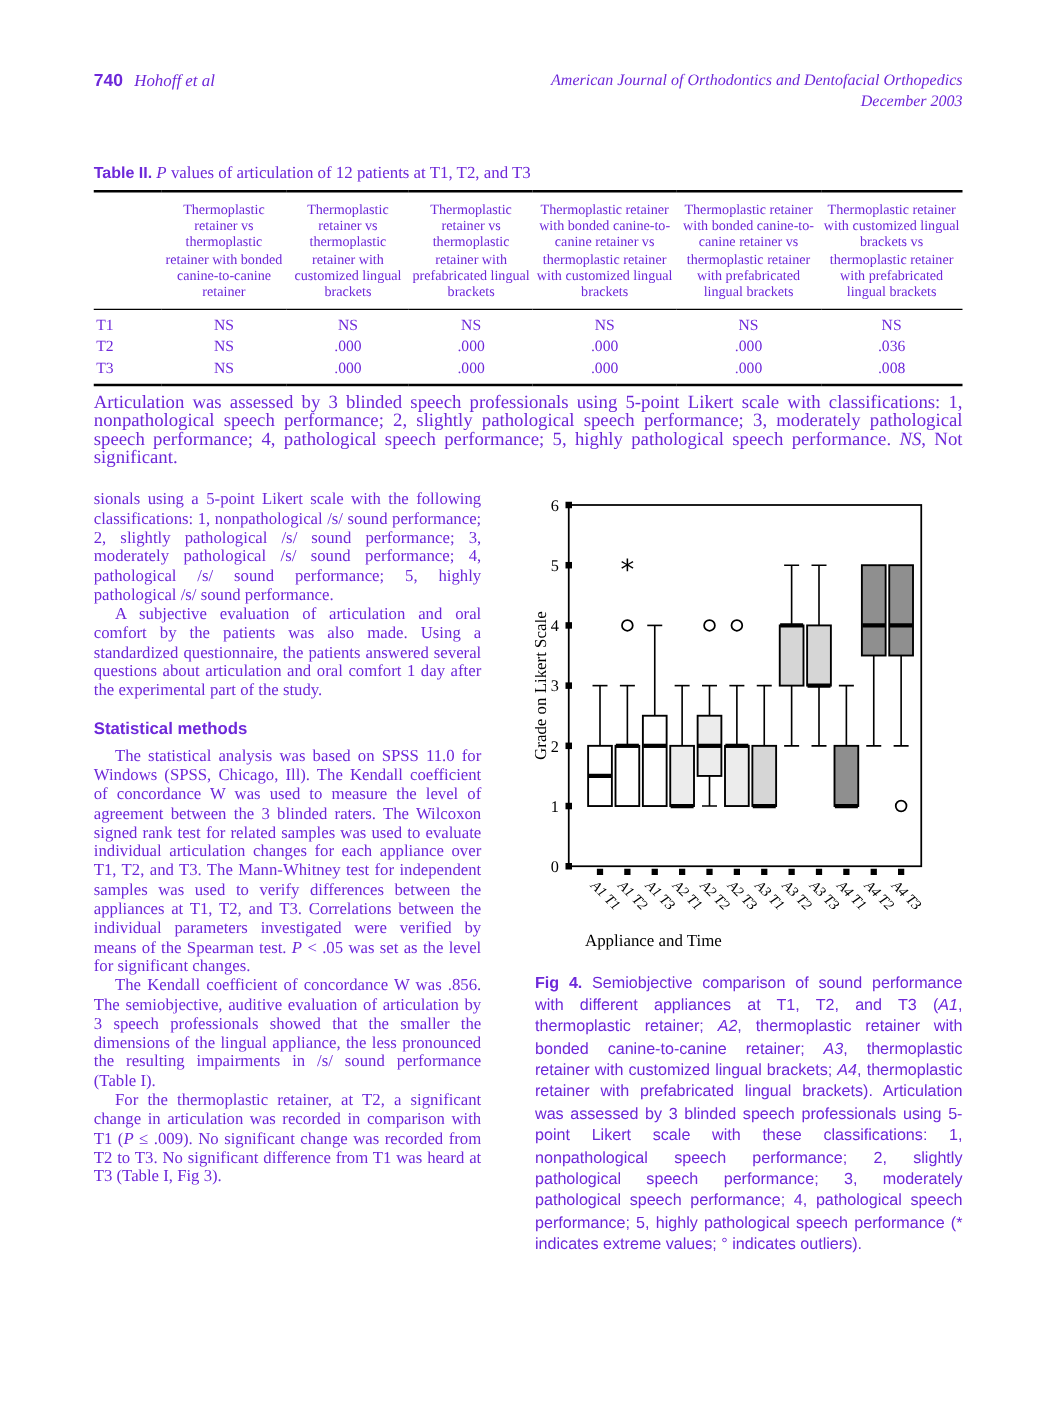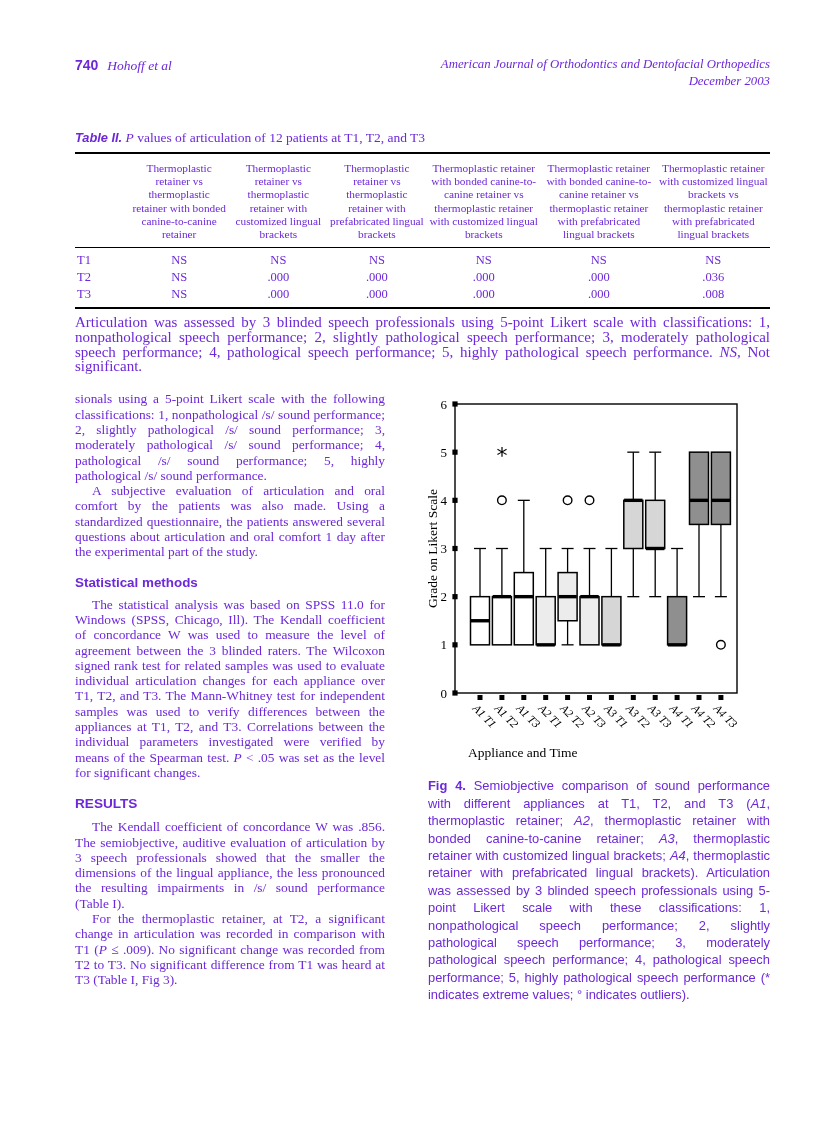--- a/index.html
+++ b/index.html
@@ -4,21 +4,21 @@
 <style>
   html,body{margin:0;padding:0;background:#e8e8e8;}
   .page{position:relative;width:838px;height:1122px;box-sizing:border-box;
         padding:56px 68px 0 75px;background:#ffffff;color:#6d28d9;
         font-family:"Liberation Serif",serif;margin:0 auto;overflow:hidden;}
   .pg-header{display:flex;justify-content:space-between;align-items:flex-start;}
   .folio{font:bold 14px "Liberation Sans",sans-serif;}
   .authors{font:italic 13.5px "Liberation Serif",serif;margin-left:9px;}
   .journal{text-align:right;font:italic 12.8px/1.32 "Liberation Serif",serif;}
   .tbl-title{margin:40px 0 6px;font-size:13.5px;}
-  .tbl-title .tt{font-family:"Liberation Sans",sans-serif;font-weight:bold;font-size:12.8px;font-style:italic;}
+  .tbl-title .tt{font-family:"Liberation Sans",sans-serif;font-weight:bold;font-size:12.8px;}
   table{width:100%;border-collapse:collapse;border-top:2.2px solid #000;}
   thead th{border-bottom:1.6px solid #000;font-weight:normal;
            font-size:11.3px;line-height:1.18;text-align:center;vertical-align:bottom;
            padding:8px 2px 5px;}
   tbody td{font-size:12.5px;text-align:center;padding:1px 2px;}
   tbody tr:first-child td{padding-top:5px;}
   tbody tr:last-child td{padding-bottom:5px;border-bottom:2px solid #000;}
   th.stub,td.stub{text-align:left;width:50px;padding-left:2px;}
   .footnote{margin-top:6px;font-size:15px;line-height:14.9px;text-align:justify;}
   .cols{display:flex;margin-top:17px;gap:43px;}
@@ -93,21 +93,20 @@
   </table>
 
   <div class="footnote">Articulation was assessed by 3 blinded speech professionals using 5-point Likert scale with classifications: 1, nonpathological speech performance; 2, slightly pathological speech performance; 3, moderately pathological speech performance; 4, pathological speech performance; 5, highly pathological speech performance. <i>NS</i>, Not significant.</div>
 
   <div class="cols">
     <div class="col-left">
       <p class="noindent">sionals using a 5-point Likert scale with the following classifications: 1, nonpathological /s/ sound performance; 2, slightly pathological /s/ sound performance; 3, moderately pathological /s/ sound performance; 4, pathological /s/ sound performance; 5, highly pathological /s/ sound performance.</p>
       <p>A subjective evaluation of articulation and oral comfort by the patients was also made. Using a standardized questionnaire, the patients answered several questions about articulation and oral comfort 1 day after the experimental part of the study.</p>
       <div class="subhead">Statistical methods</div>
       <p>The statistical analysis was based on SPSS 11.0 for Windows (SPSS, Chicago, Ill). The Kendall coefficient of concordance W was used to measure the level of agreement between the 3 blinded raters. The Wilcoxon signed rank test for related samples was used to evaluate individual articulation changes for each appliance over T1, T2, and T3. The Mann-Whitney test for independent samples was used to verify differences between the appliances at T1, T2, and T3. Correlations between the individual parameters investigated were verified by means of the Spearman test. <i>P</i> &lt; .05 was set as the level for significant changes.</p>
-      <div class="results-head">RESULTS</div>
       <p>The Kendall coefficient of concordance W was .856. The semiobjective, auditive evaluation of articulation by 3 speech professionals showed that the smaller the dimensions of the lingual appliance, the less pronounced the resulting impairments in /s/ sound performance (Table I).</p>
       <p>For the thermoplastic retainer, at T2, a significant change in articulation was recorded in comparison with T1 (<i>P</i> ≤ .009). No significant change was recorded from T2 to T3. No significant difference from T1 was heard at T3 (Table I, Fig 3).</p>
     </div>
 
     <div class="col-right">
       <figure>
         <svg id="boxplot" width="342" height="374" viewBox="0 0 342 374">
             <rect x="27" y="13" width="282" height="289" fill="#fff" stroke="#000" stroke-width="1.4"></rect>
             <rect x="24.4" y="299.4" width="5.2" height="5.2" fill="#000"></rect>
             <text x="19" y="306.6" text-anchor="end" font-size="13" font-family="&quot;Liberation Serif&quot;,serif">0</text>

